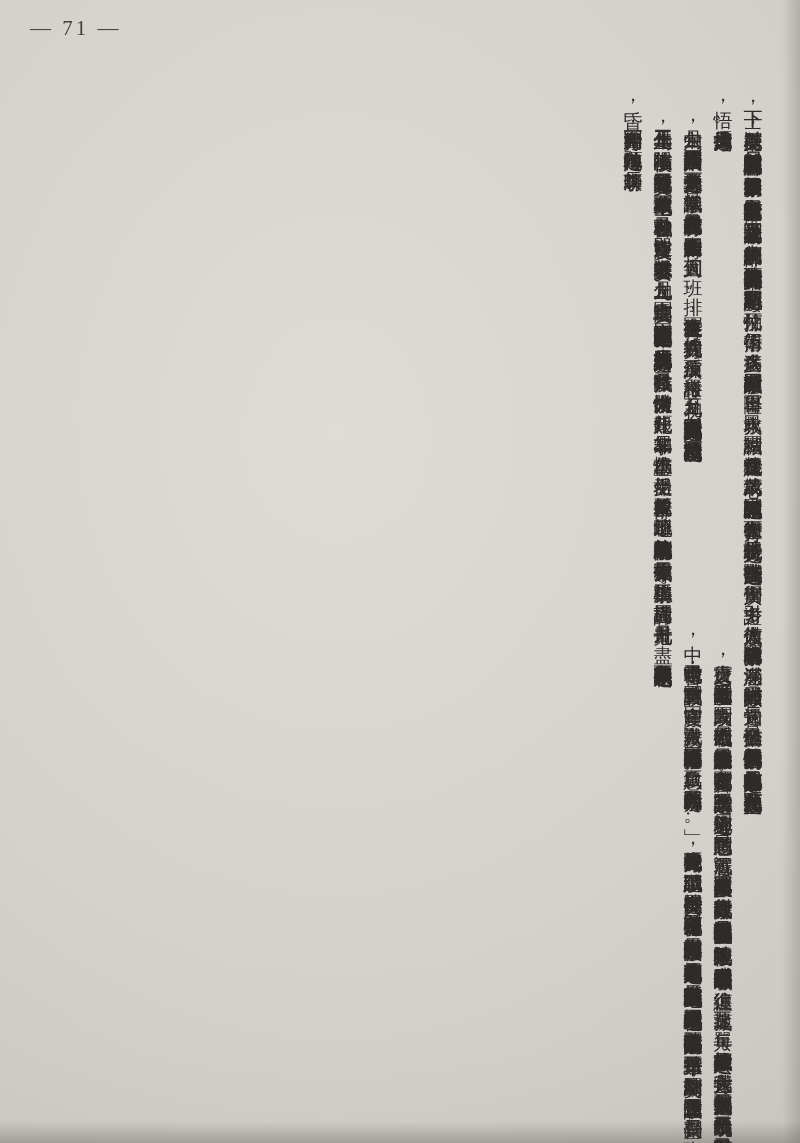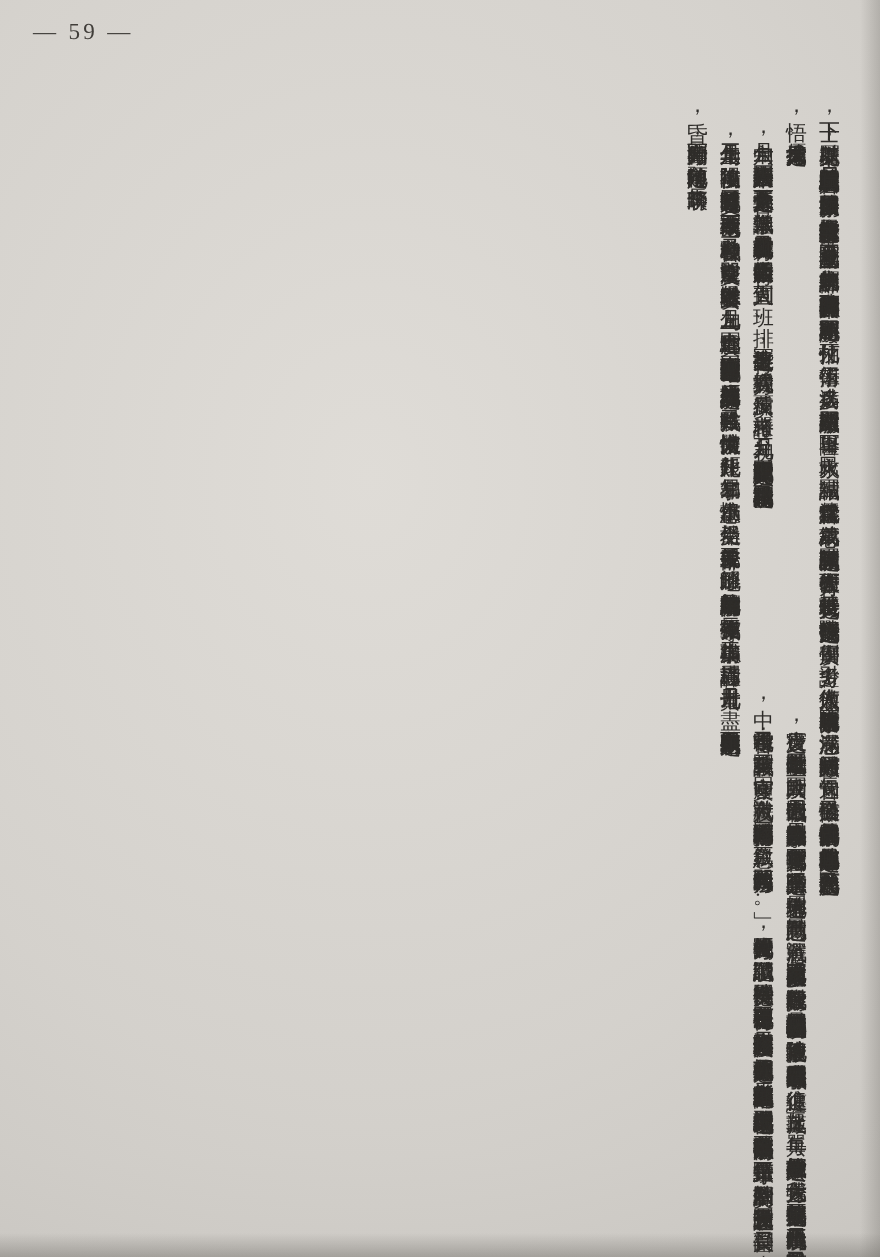--- a/index.html
+++ b/index.html
@@ -56,21 +56,21 @@
   .vblock-bottom { top: 630px; }
   .vblock p { margin: 0; padding: 0; }
   .vblock p.indent { text-indent: 19px; }
 </style>
 </head>
 <body>
 
 <div class="edge-shade-right"></div>
 <div class="edge-shade-bottom"></div>
 
-<div class="page-number">— 59 —</div>
+<div class="page-number">— 71 —</div>
 
 <div class="vblock vblock-top">
   <p>下士，以充基層架構，另派員赴各後方醫院慰問本團駐院傷患官兵，連繫於康復後早日回團服務，復向各友好單位洽請惠予推荐連級幹部，團於五月初成立軍士隊，集中統一基層幹部訓練，在政治精神教育方面特別強調四恥四樂。所謂四恥即軍紀廢弛，打仗怕死，學術落伍，逃病兵多；所謂四樂即殲敵致勝、軍譽日隆、救民水火、精誠團結，使官兵潛移默化，鑄成萬衆一心、精誠團結之堅強戰鬥體。在學術教育方面，特就班長平時之職責，戰時指揮應變之技能，廣學實例，多方引證，使人人徹底領悟，成爲優秀之指揮人才。</p>
   <p class="indent">六月中旬，該團接來四川士兵約一千四百人，其中百分之八十五均係文盲，知識水準甚低，先生乃在各單位設置教育示範兵及示範班，由新兵入伍生活教育開始，一直到個人、班、排、連之軍事技能教育，均採競賽方式，反覆演練、嚴格考評，至九月初，全團戰士即已完成班戰鬥教練之實彈演習，可謂已粗具戰鬥技能基礎。</p>
   <p class="indent">三十三年八月上旬，敵攻陷衡陽後，亟圖打通其戰略交通管道，破壞我西南空軍基地，乃發動桂柳會戰，旋即進擊寶慶，以求保障其右翼安全。九月上旬，一七一團進駐寶慶，奉令固守以掩護第四方面軍之安全轉進雪峯山地帶。先生以此甫經三月訓練之新兵膺命，雖已略具戰技，惟體力尚未恢復，任此艱鉅，知非易事，惟仍一本忠藎，坦然受命，並親率重要幹部，瞭解地形，統一規劃陣地編成及防禦佈署，提示作戰指導要領，加強工事構築，計慮極爲周詳。九月十七日黃昏，方面軍開始行動，向預定陣地移轉，師長李琰將</p>
 </div>
 
 <div class="vblock vblock-bottom">
   <p>軍親來陣地察看防禦佈署，深感滿意，離去時猶頻頻回顧、長官知遇，今猶難已於懷，其他各友好長官代表及同僚多前來惜別，彼此心中似均有風蕭蕭兮易水寒之況味，顯然此乃預定的一次「死亡任務」。</p>
   <p class="indent">寶慶之役，敵以其三十七師團任主攻、一一六師團助攻，另有山砲十餘門助戰，十八日拂曉分別向外圍據點攻擊。我寶慶守軍第一七一團官兵，憑其堅強之防禦工事，周密之陣地佈署，高昂之戰鬥意志，沉着應戰。尤其國軍向因火器落後敵人甚多，僅能靠近戰與敵搏殺，是以先生訓練官兵使用手榴彈投擲及白刃戰決鬥曾發生極大功效、陣地遭敵重炮摧毀後，殘存官兵必以手榴彈及白刃與敵展開逐屋爭奪戰，往復追纏，互捉迷藏，每一單兵，均能發揮殲敵致果之宏效，我方傷亡雖大，然日寇之死傷則數倍於我軍，由十八日拂曉至廿三日晚，已艱苦鏖戰六日之久，寶慶仍然在我固守中，當晚司令官電示：「該團英勇奮戰，固守寶慶，激戰六晝夜，已圓滿達成掩護本方面軍轉移任務，至爲欽慰，希即向武岡方面轉移爲盼……」。先生根據戰況研判考量，認以繼續戰鬥，待機應變突圍爲佳，乃即令迫砲連預留百發砲彈待用，指示衞生隊引導傷患官兵利用夜渡資水外移，埋藏報廢之山砲及剩餘之炮彈，並指示所有官兵於戰況緩和時整修加強構築陣地，埋置縱深配備之集束手榴彈以代地雷，派出敢死隊手榴彈投擲手以阻敵兵前進，持續堅守至第十日，始依計劃順利突圍，是役該團陣亡連長五員、副營長二員，班、排長損失殆盡，其與中東西奈半島六日戰爭中之以色列軍相</p>

